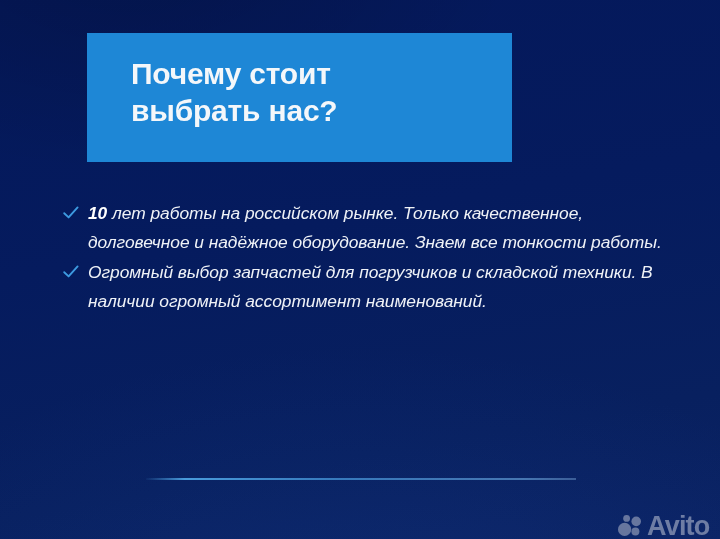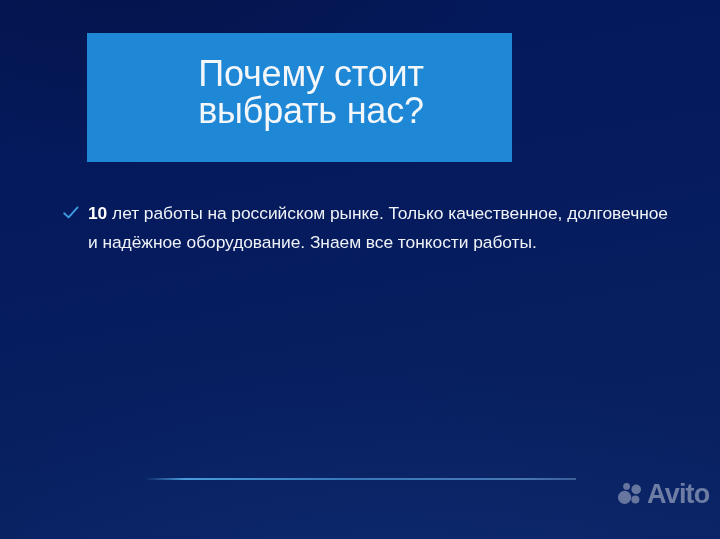--- a/index.html
+++ b/index.html
@@ -38,35 +38,35 @@
     height: 129px;
     background: #1E87D6;
     z-index: 2;
   }
   .title-text {
     position: absolute;
     left: 44px;
     top: 22px;
     width: 360px;
     color: #F4F7FA;
-    font-size: 36px;
-    font-weight: normal;
+    font-size: 30px;
+    font-weight: bold;
     line-height: 37px;
     letter-spacing: -0.2px;
     white-space: pre-line;
-    text-align: center;
   }
 
   
   .bullets {
     position: absolute;
     left: 62px;
     top: 199px;
     width: 608px;
     z-index: 2;
+    font-style: italic;
   }
   .bullet-item {
     display: flex;
     align-items: flex-start;
     margin-bottom: 2px;
   }
   .check-icon {
     flex: 0 0 auto;
     width: 18px;
     height: 22px;
@@ -99,21 +99,21 @@
         rgba(84,176,240,0.85) 9%,
         rgba(74,158,225,0.70) 45%,
         rgba(120,186,240,0.55) 88%,
         rgba(150,200,245,0.35) 100%);
   }
 
   
   .avito {
     position: absolute;
     left: 616px;
-    top: 480px;
+    top: 512px;
     z-index: 3;
     display: flex;
     align-items: center;
     opacity: 0.72;
   }
   .avito-mark {
     width: 28px;
     height: 28px;
     margin-right: 3px;
   }
@@ -140,20 +140,28 @@
 
     <div class="bullet-item">
       <span class="check-icon">
         <svg viewBox="0 0 18 18" width="18" height="18" aria-hidden="true">
           <path d="M2.2 9.2 L6.6 13.4 L15.6 3.4" fill="none" stroke="#3D9AE0" stroke-width="1.9" stroke-linecap="round" stroke-linejoin="round"></path>
         </svg>
       </span>
       <span class="bullet-text"><span class="lead">10</span><span> лет работы на российском рынке. Только качественное, долговечное и надёжное оборудование. Знаем все тонкости работы.</span></span>
     </div>
 
+    <div class="bullet-item">
+      <span class="check-icon">
+        <svg viewBox="0 0 18 18" width="18" height="18" aria-hidden="true">
+          <path d="M2.2 9.2 L6.6 13.4 L15.6 3.4" fill="none" stroke="#3D9AE0" stroke-width="1.9" stroke-linecap="round" stroke-linejoin="round"></path>
+        </svg>
+      </span>
+      <span class="bullet-text"><span>Огромный выбор запчастей для погрузчиков и складской техники. В наличии огромный ассортимент наименований.</span></span>
+    </div>
 
 
   </div>
 
   <div class="divider"></div>
 
   <div class="avito">
     <span class="avito-mark">
       <svg viewBox="0 0 28 28" width="28" height="28" aria-hidden="true">
         <circle cx="8.6" cy="17.4" r="6.6" fill="#8B96B4"></circle>

